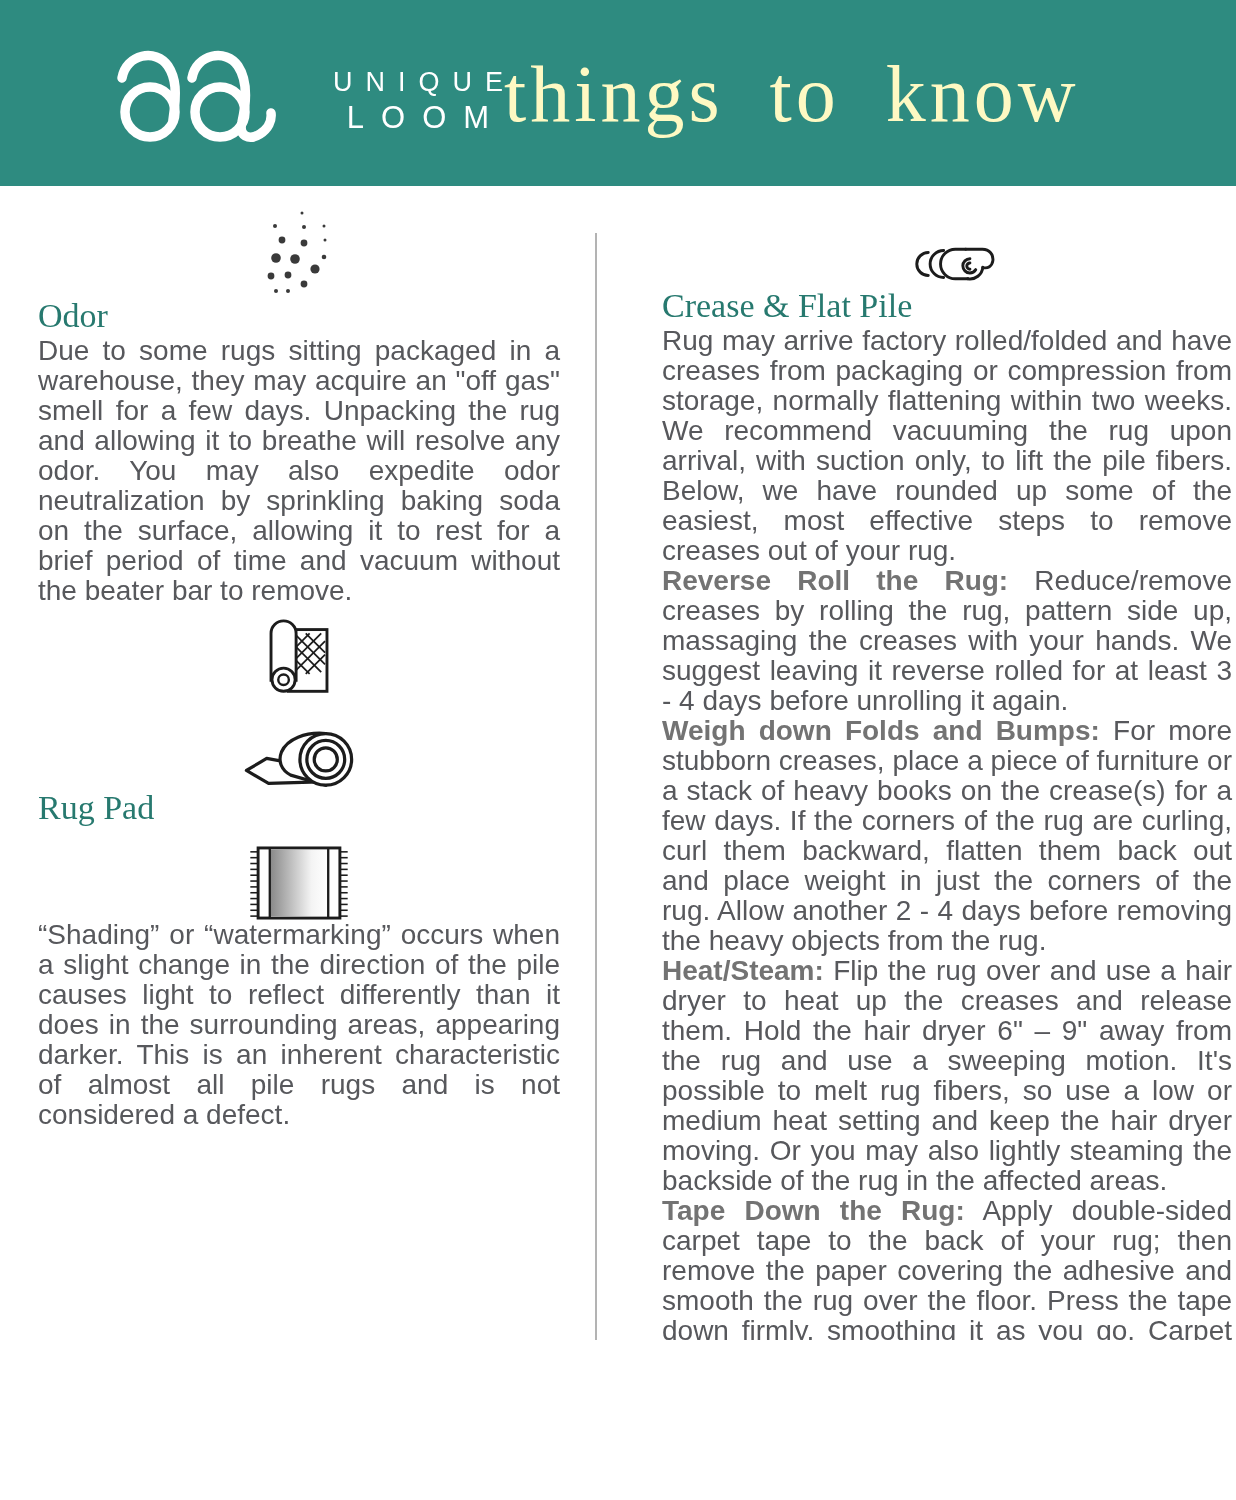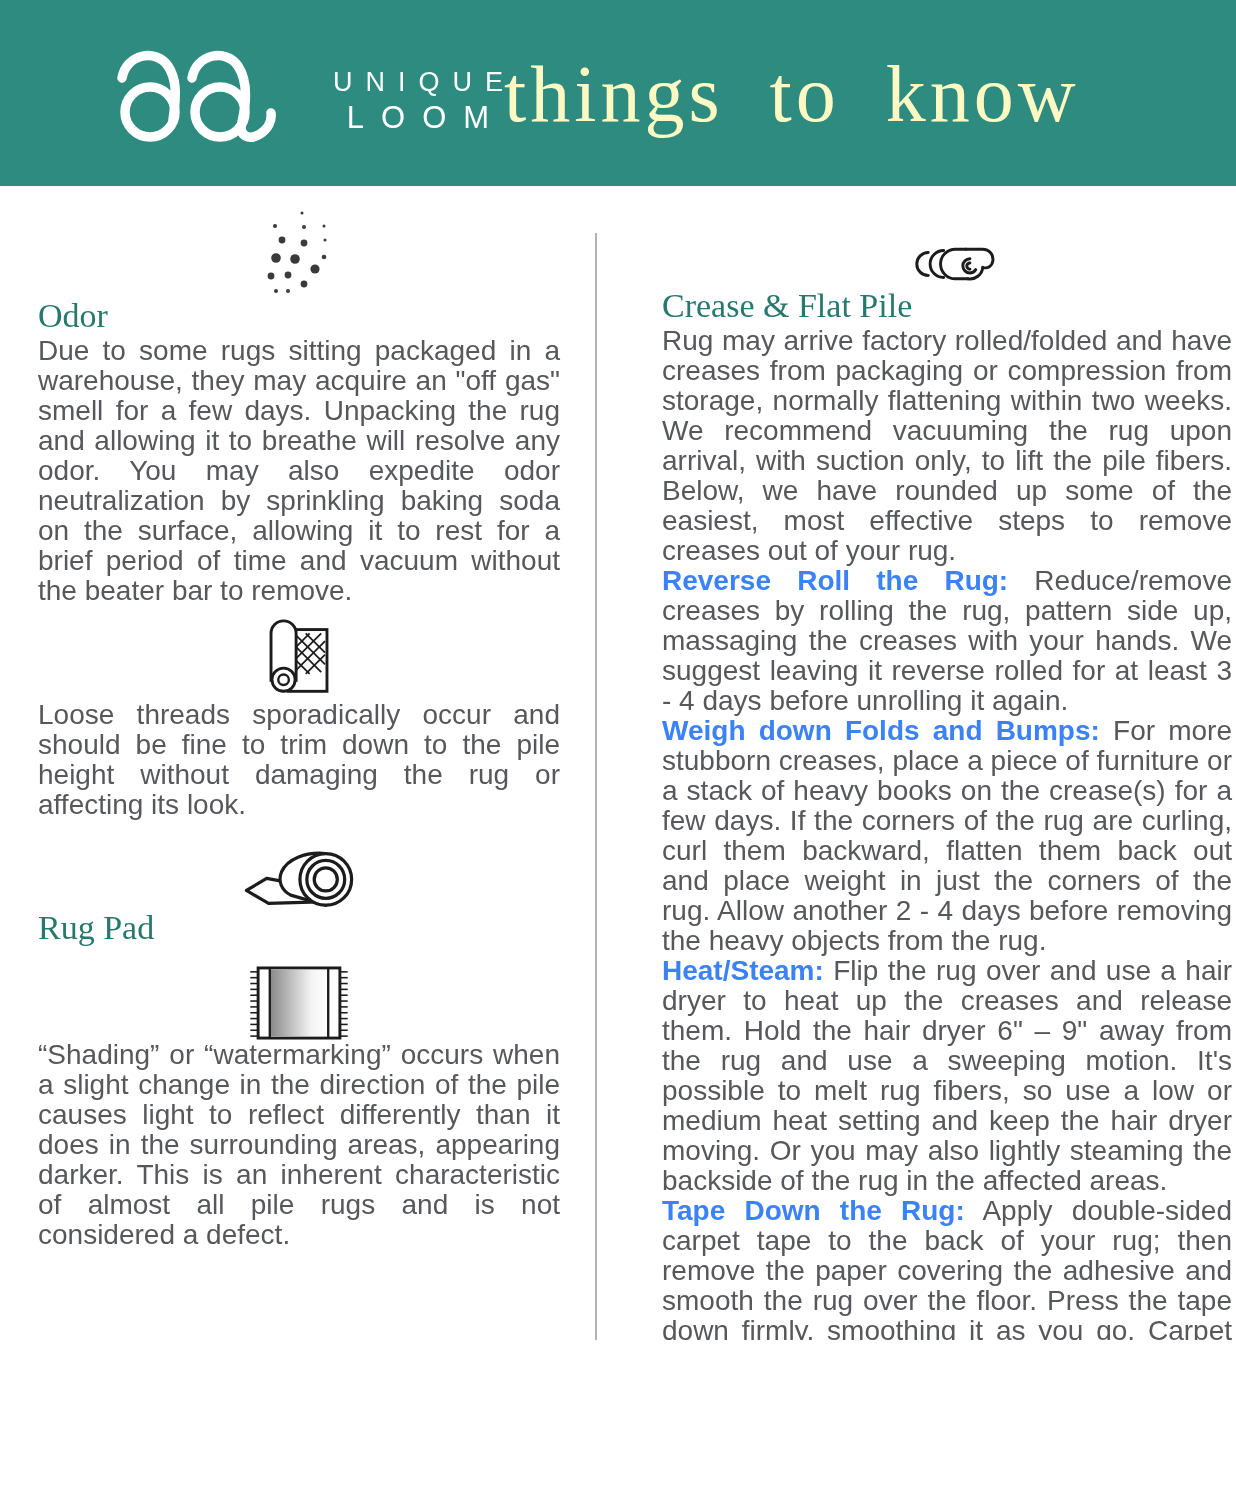--- a/index.html
+++ b/index.html
@@ -17,21 +17,21 @@
   
   .divider{position:absolute;left:595px;top:233px;width:2px;height:1260px;background:#b3b3b3;}
   .col{position:absolute;top:186px;}
   .col-left{left:38px;width:522px;}
   .col-right{left:662px;width:570px;}
   .icon-row{display:flex;justify-content:center;}
   h2.sec{font-family:"Liberation Serif",serif;font-weight:400;color:#27796f;
          font-size:34px;line-height:40px;margin:0;}
   p.body{font-size:28px;line-height:30px;color:#57585c;margin:0;
          text-align:justify;}
-  .tip-label{font-weight:700;color:#3b82f6;}
+  .tip-label{font-weight:700;color:#737373;}
   
   .mt22{margin-top:22px}.mt14{margin-top:14px}.mt8{margin-top:8px}.mt12{margin-top:12px}
   .mt18{margin-top:18px}.mt6{margin-top:6px}.mt28{margin-top:28px}.mt32{margin-top:32px}
   .mt4{margin-top:4px}.mt56{margin-top:56px}
   svg{display:block;}
 </style>
 </head>
 <body>
 
 <div class="page">
@@ -92,21 +92,20 @@
           <path d="M46 16 L28 34"></path>
             <path d="M58 16 L28 46"></path>
             <path d="M62 24 L30 56"></path>
             <path d="M62 38 L42 58"></path>
         </g>
         <path d="M 6 66 L 6 16 A 13 13 0 0 1 32 16 L 32 66" fill="#ffffff" stroke="#1c1c1c" stroke-width="3"></path>
         <circle cx="19" cy="64" r="12" fill="#ffffff" stroke="#1c1c1c" stroke-width="3"></circle>
         <circle cx="19" cy="64" r="5.5" fill="none" stroke="#1c1c1c" stroke-width="2.5"></circle>
       </svg>
     </div>
-    <p class="body mt6">Loose threads sporadically occur and should be fine to trim down to the pile height without damaging the rug or affecting its look.</p>
 
     <div class="icon-row mt28">
       <svg width="126" height="60" viewBox="0 0 130 65" fill="none">
         <path d="M 8 46 L 30 33 L 96 45 L 96 58 L 32 60 Z" fill="#ffffff" stroke="#1c1c1c" stroke-width="3.5" stroke-linejoin="round"></path>
         <path d="M 94 6 C 72 4 52 12 46 26 C 42 36 46 46 56 51 L 94 62 Z" fill="#ffffff" stroke="#1c1c1c" stroke-width="3.5" stroke-linejoin="round"></path>
         <circle cx="94" cy="34" r="28" fill="#ffffff" stroke="#1c1c1c" stroke-width="3.5"></circle>
         <circle cx="94" cy="34" r="20.5" fill="none" stroke="#1c1c1c" stroke-width="3.5"></circle>
         <circle cx="94" cy="34" r="12.5" fill="none" stroke="#1c1c1c" stroke-width="3.5"></circle>
       </svg>
     </div>

